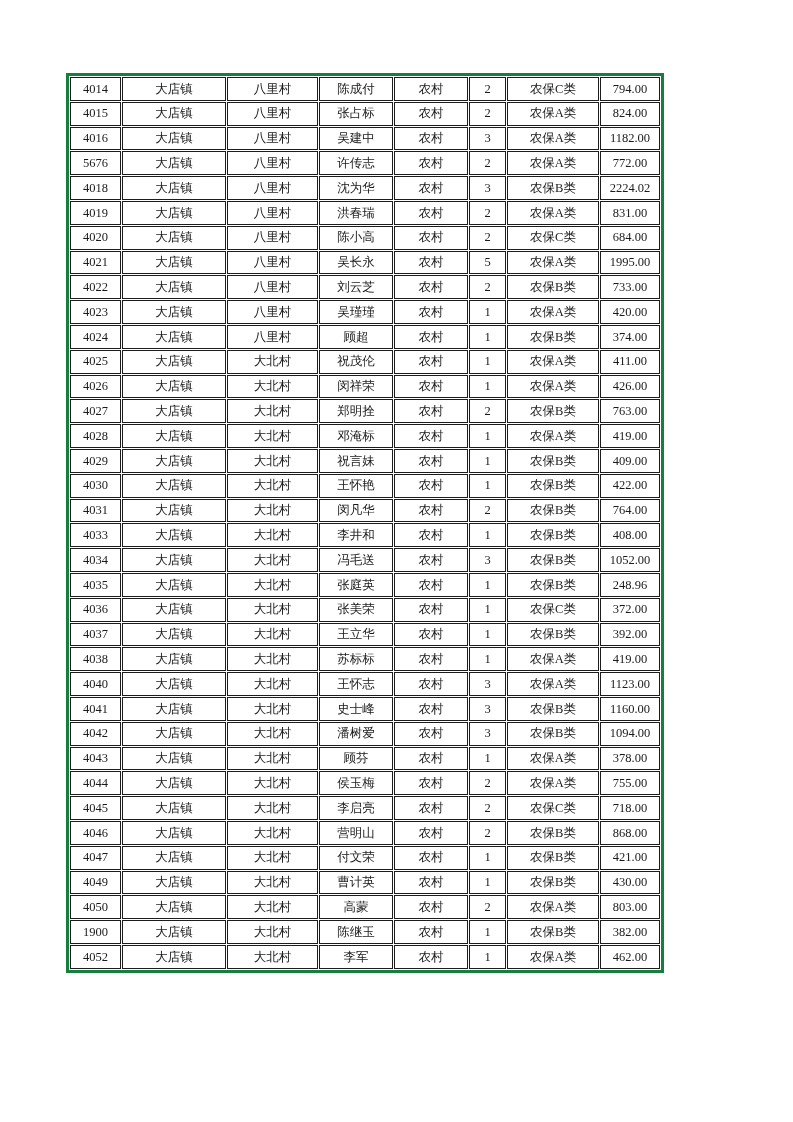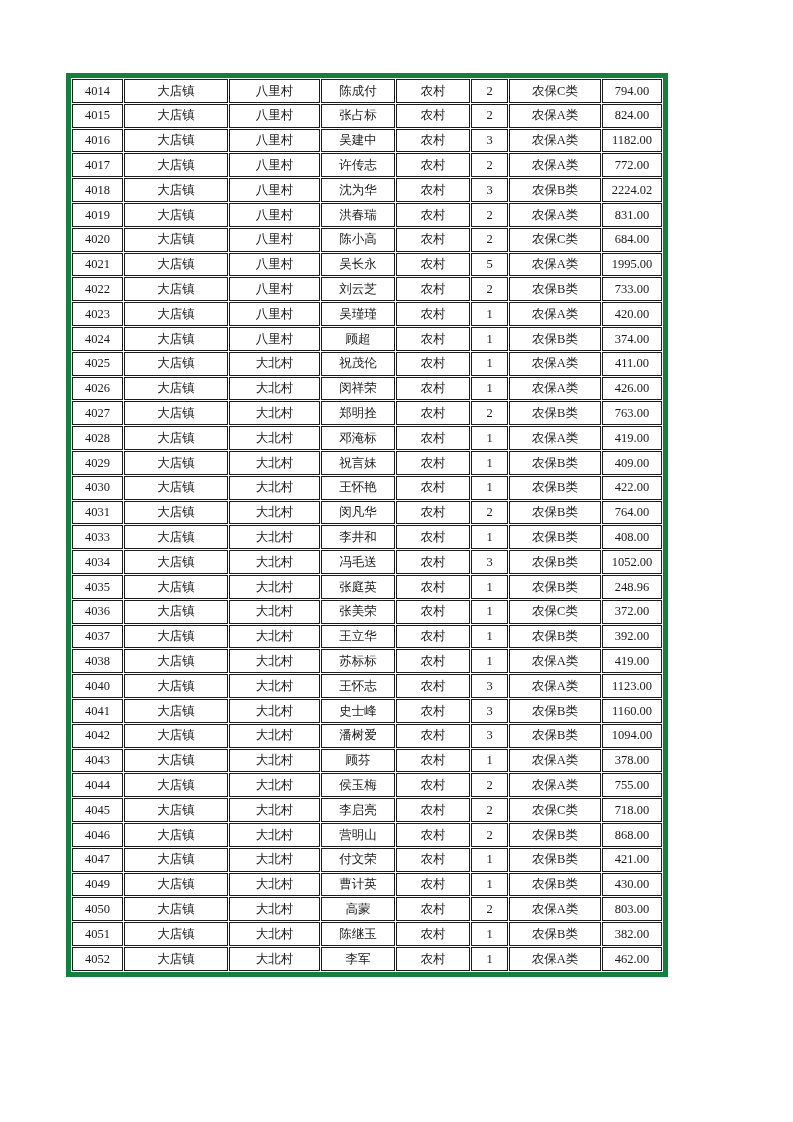--- a/index.html
+++ b/index.html
@@ -19,21 +19,21 @@
     background: #ffffff;
   }
   table.data-table {
     position: absolute;
     left: 66px;
     top: 73px;
     width: 584px;
     table-layout: fixed;
     border-collapse: separate;
     border-spacing: 1px;
-    border: 5px solid #15803d;
+    border: 3px solid #15803d;
     background: #ffffff;
   }
   table.data-table td {
     border: 1px solid #1c1c1c;
     height: 21.8px;
     padding: 0 2px;
     text-align: center;
     vertical-align: middle;
     font-size: 12.5px;
     line-height: 1;
@@ -83,21 +83,21 @@
           <td>4016</td>
           <td>大店镇</td>
           <td>八里村</td>
           <td>吴建中</td>
           <td>农村</td>
           <td>3</td>
           <td>农保A类</td>
           <td>1182.00</td>
         </tr>
         <tr>
-          <td>4017</td>
+          <td>5676</td>
           <td>大店镇</td>
           <td>八里村</td>
           <td>许传志</td>
           <td>农村</td>
           <td>2</td>
           <td>农保A类</td>
           <td>772.00</td>
         </tr>
         <tr>
           <td>4018</td>
@@ -393,21 +393,21 @@
           <td>4050</td>
           <td>大店镇</td>
           <td>大北村</td>
           <td>高蒙</td>
           <td>农村</td>
           <td>2</td>
           <td>农保A类</td>
           <td>803.00</td>
         </tr>
         <tr>
-          <td>4051</td>
+          <td>1900</td>
           <td>大店镇</td>
           <td>大北村</td>
           <td>陈继玉</td>
           <td>农村</td>
           <td>1</td>
           <td>农保B类</td>
           <td>382.00</td>
         </tr>
         <tr>
           <td>4052</td>

